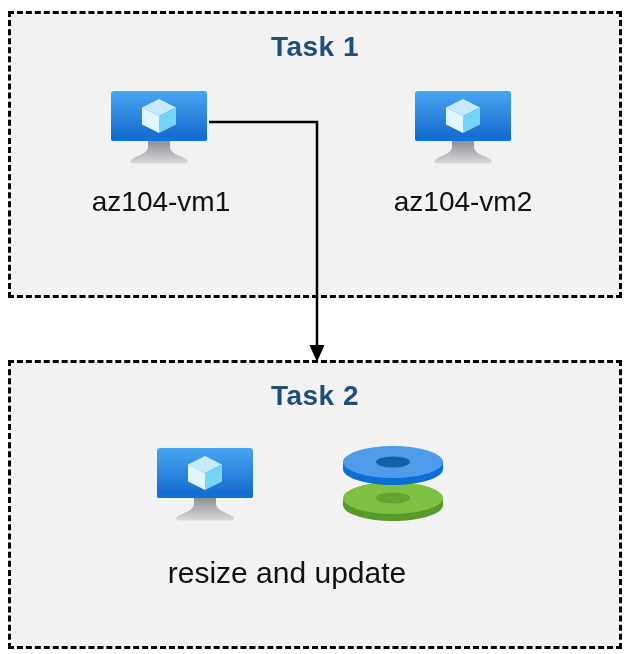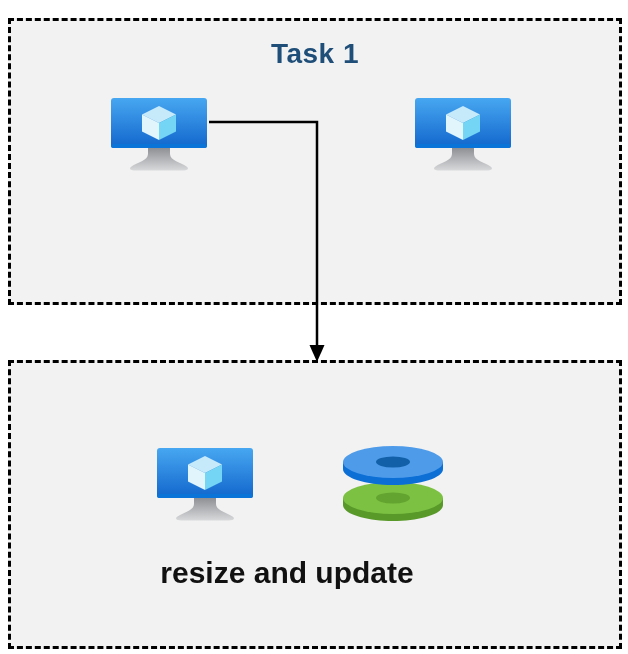--- a/index.html
+++ b/index.html
@@ -16,21 +16,21 @@
     overflow: hidden;
   }
   .task-box {
     position: absolute;
     left: 8px;
     width: 614px;
     border: 3px dashed #000000;
     background: #f2f2f2;
     box-sizing: border-box;
   }
-  .task-box.task1 { top: 18px;   height: 287px; text-decoration: underline; }
+  .task-box.task1 { top: 11px;   height: 287px; text-decoration: underline; }
   .task-box.task2 { top: 360px; height: 289px; }
 
   .task-title {
     position: absolute;
     top: 17px;
     left: 0;
     width: 100%;
     margin: 0;
     text-align: center;
     font-size: 28px;
@@ -61,21 +61,20 @@
   .vm2-label { left: 342px; }
 
   .caption {
     position: absolute;
     top: 193px;
     left: 36px;
     width: 480px;
     text-align: center;
     font-size: 30px;
     color: #111111;
-    font-weight: bold;
   }
 
   .connector {
     position: absolute;
     left: 205px;
     top: 118px;
     width: 130px;
     height: 248px;
     pointer-events: none;
   }
@@ -116,35 +115,38 @@
 
 <div class="canvas">
 
   <section class="task-box task1">
     <h2 class="task-title">Task 1</h2>
 
     <svg class="icon-vm vm1-icon" viewBox="0 0 96 78">
       <use href="#vmIcon"></use>
     </svg>
     <div class="vm-label vm1-label">
+      <span>az104-vm1</span>
     </div>
 
     <svg class="icon-vm vm2-icon" viewBox="0 0 96 78">
       <use href="#vmIcon"></use>
     </svg>
     <div class="vm-label vm2-label">
+      <span>az104-vm2</span>
     </div>
   </section>
 
   <svg class="connector" viewBox="0 0 130 248">
     <path d="M4,4 H112 V228" fill="none" stroke="#000000" stroke-width="2.5"></path>
     <polygon points="104.5,227 119.5,227 112,244" fill="#000000"></polygon>
   </svg>
 
   <section class="task-box task2">
+    <h2 class="task-title">Task 2</h2>
 
     <svg class="icon-vm vm-icon" viewBox="0 0 96 78">
       <use href="#vmIcon"></use>
     </svg>
 
     <svg class="icon-disks disks-icon" viewBox="0 0 110 80">
       <use href="#disksIcon"></use>
     </svg>
 
     <div class="caption">resize and update</div>

